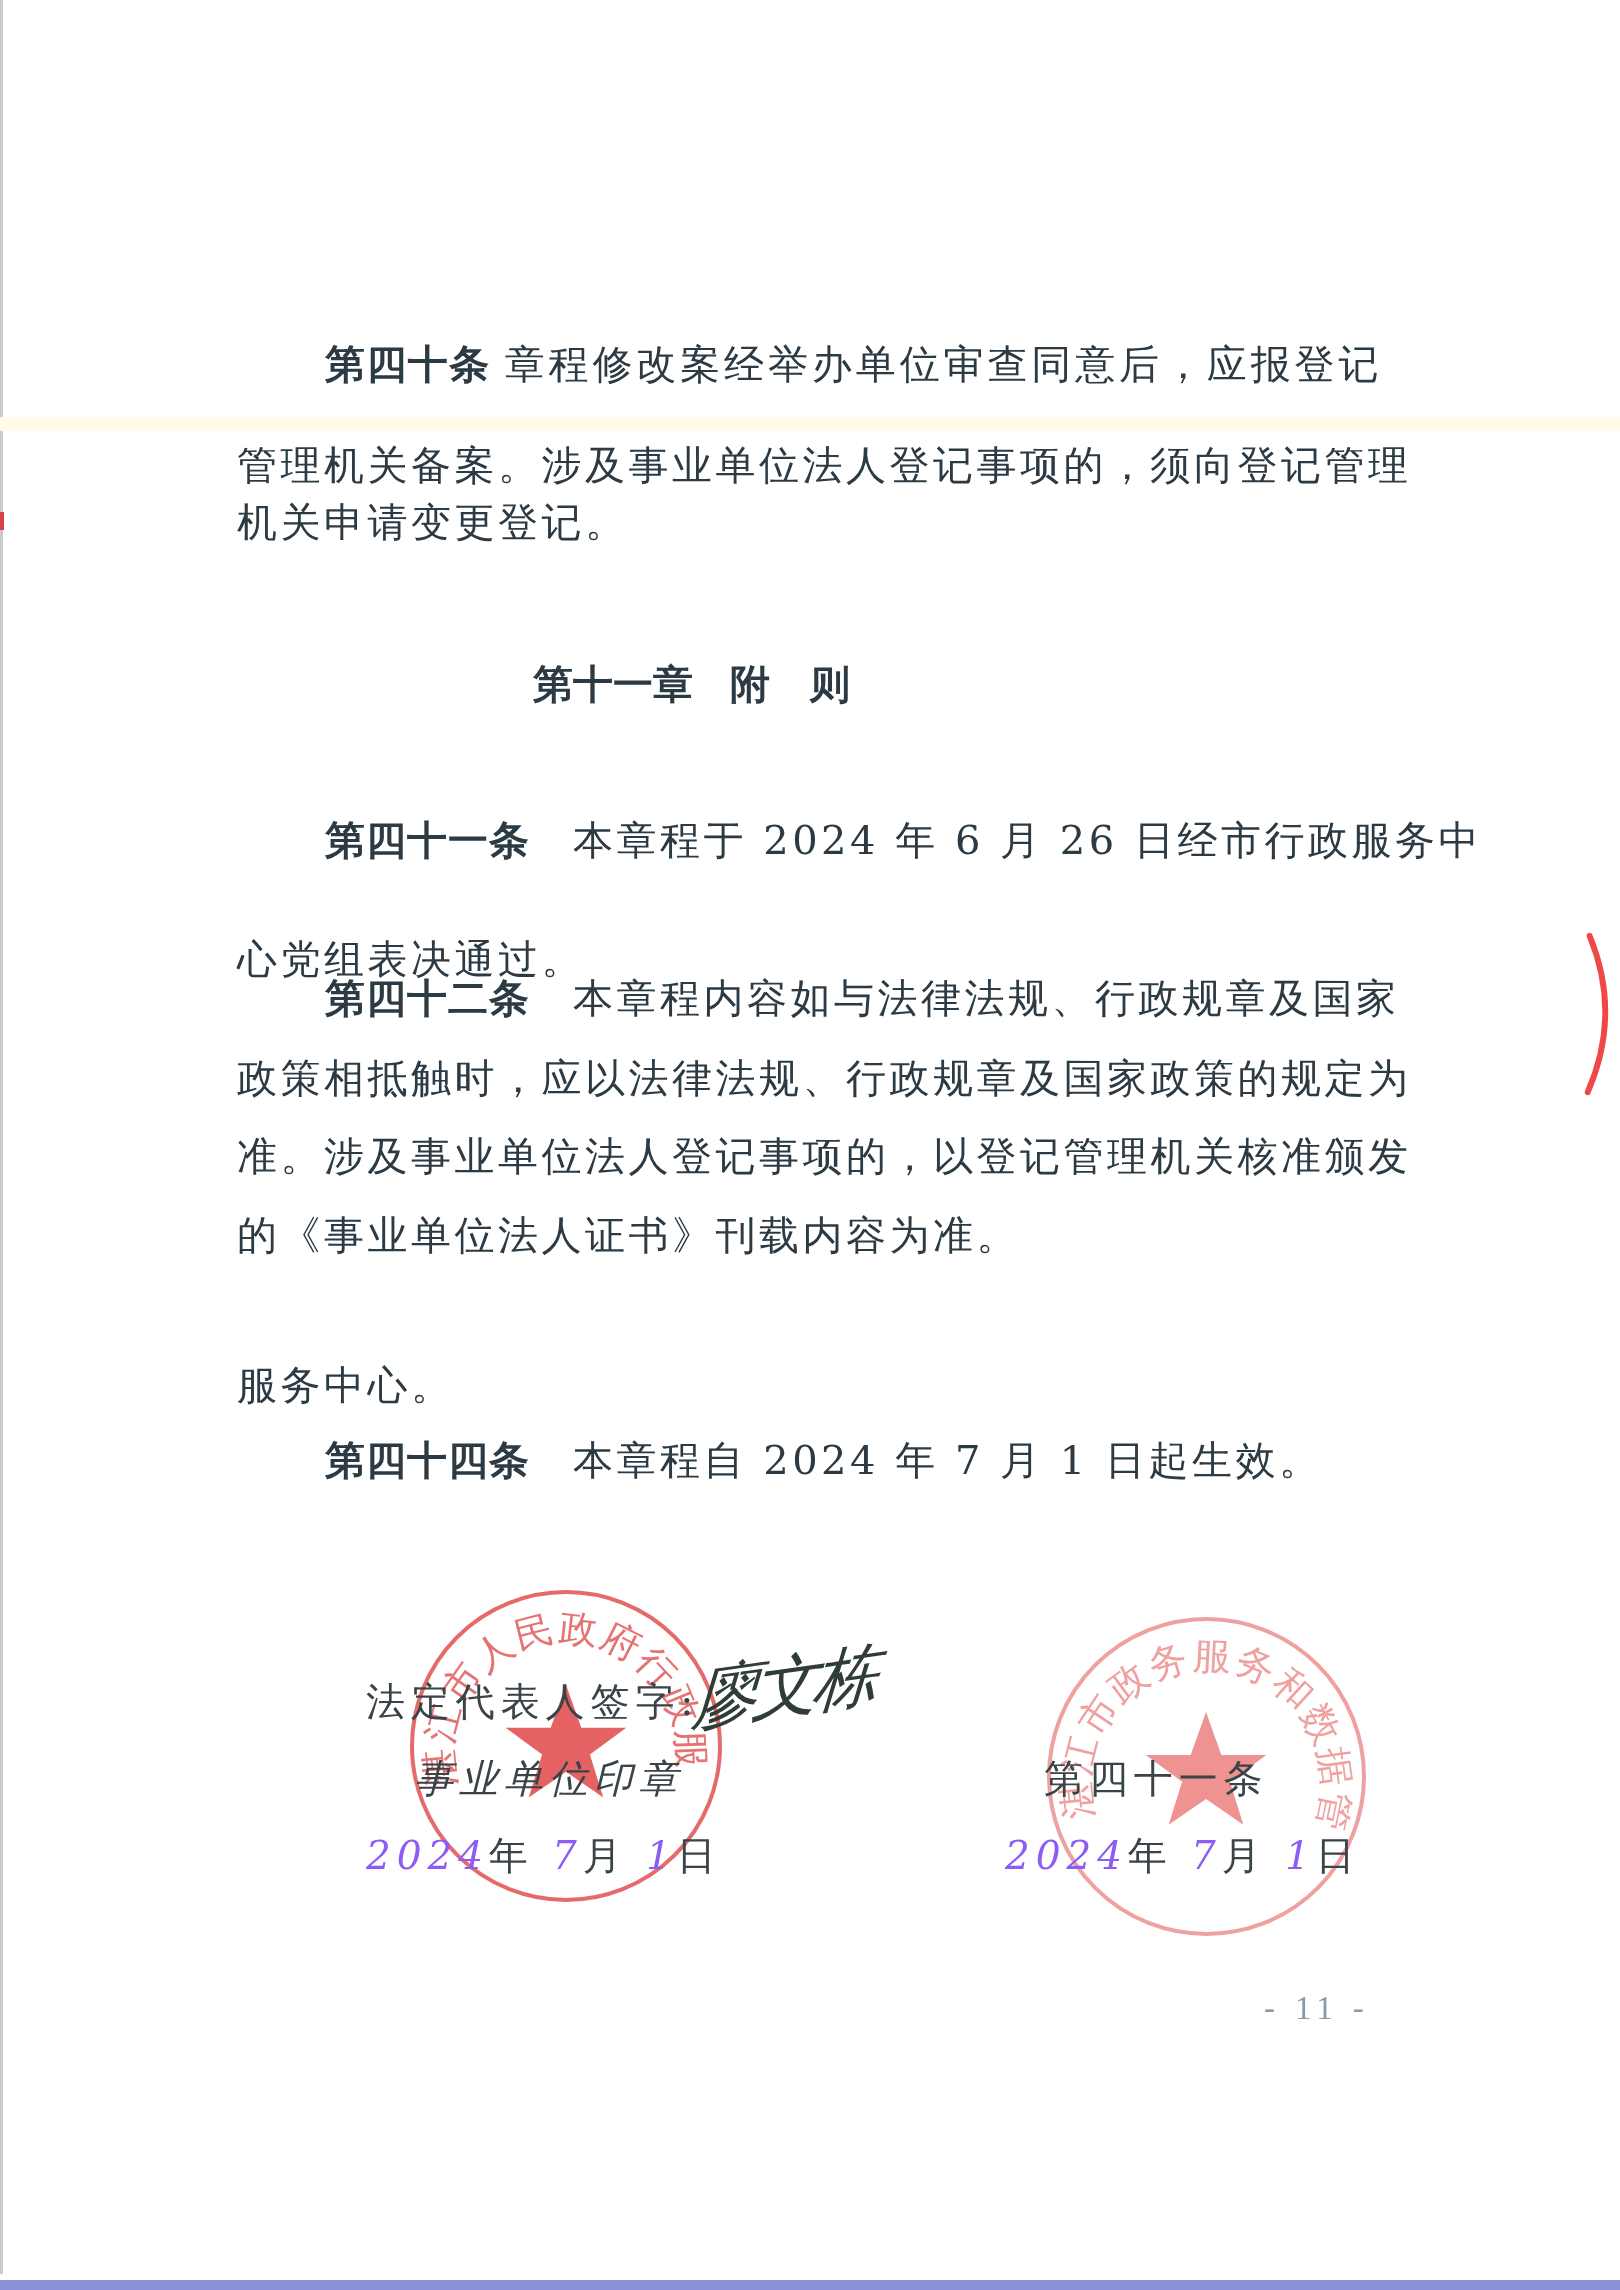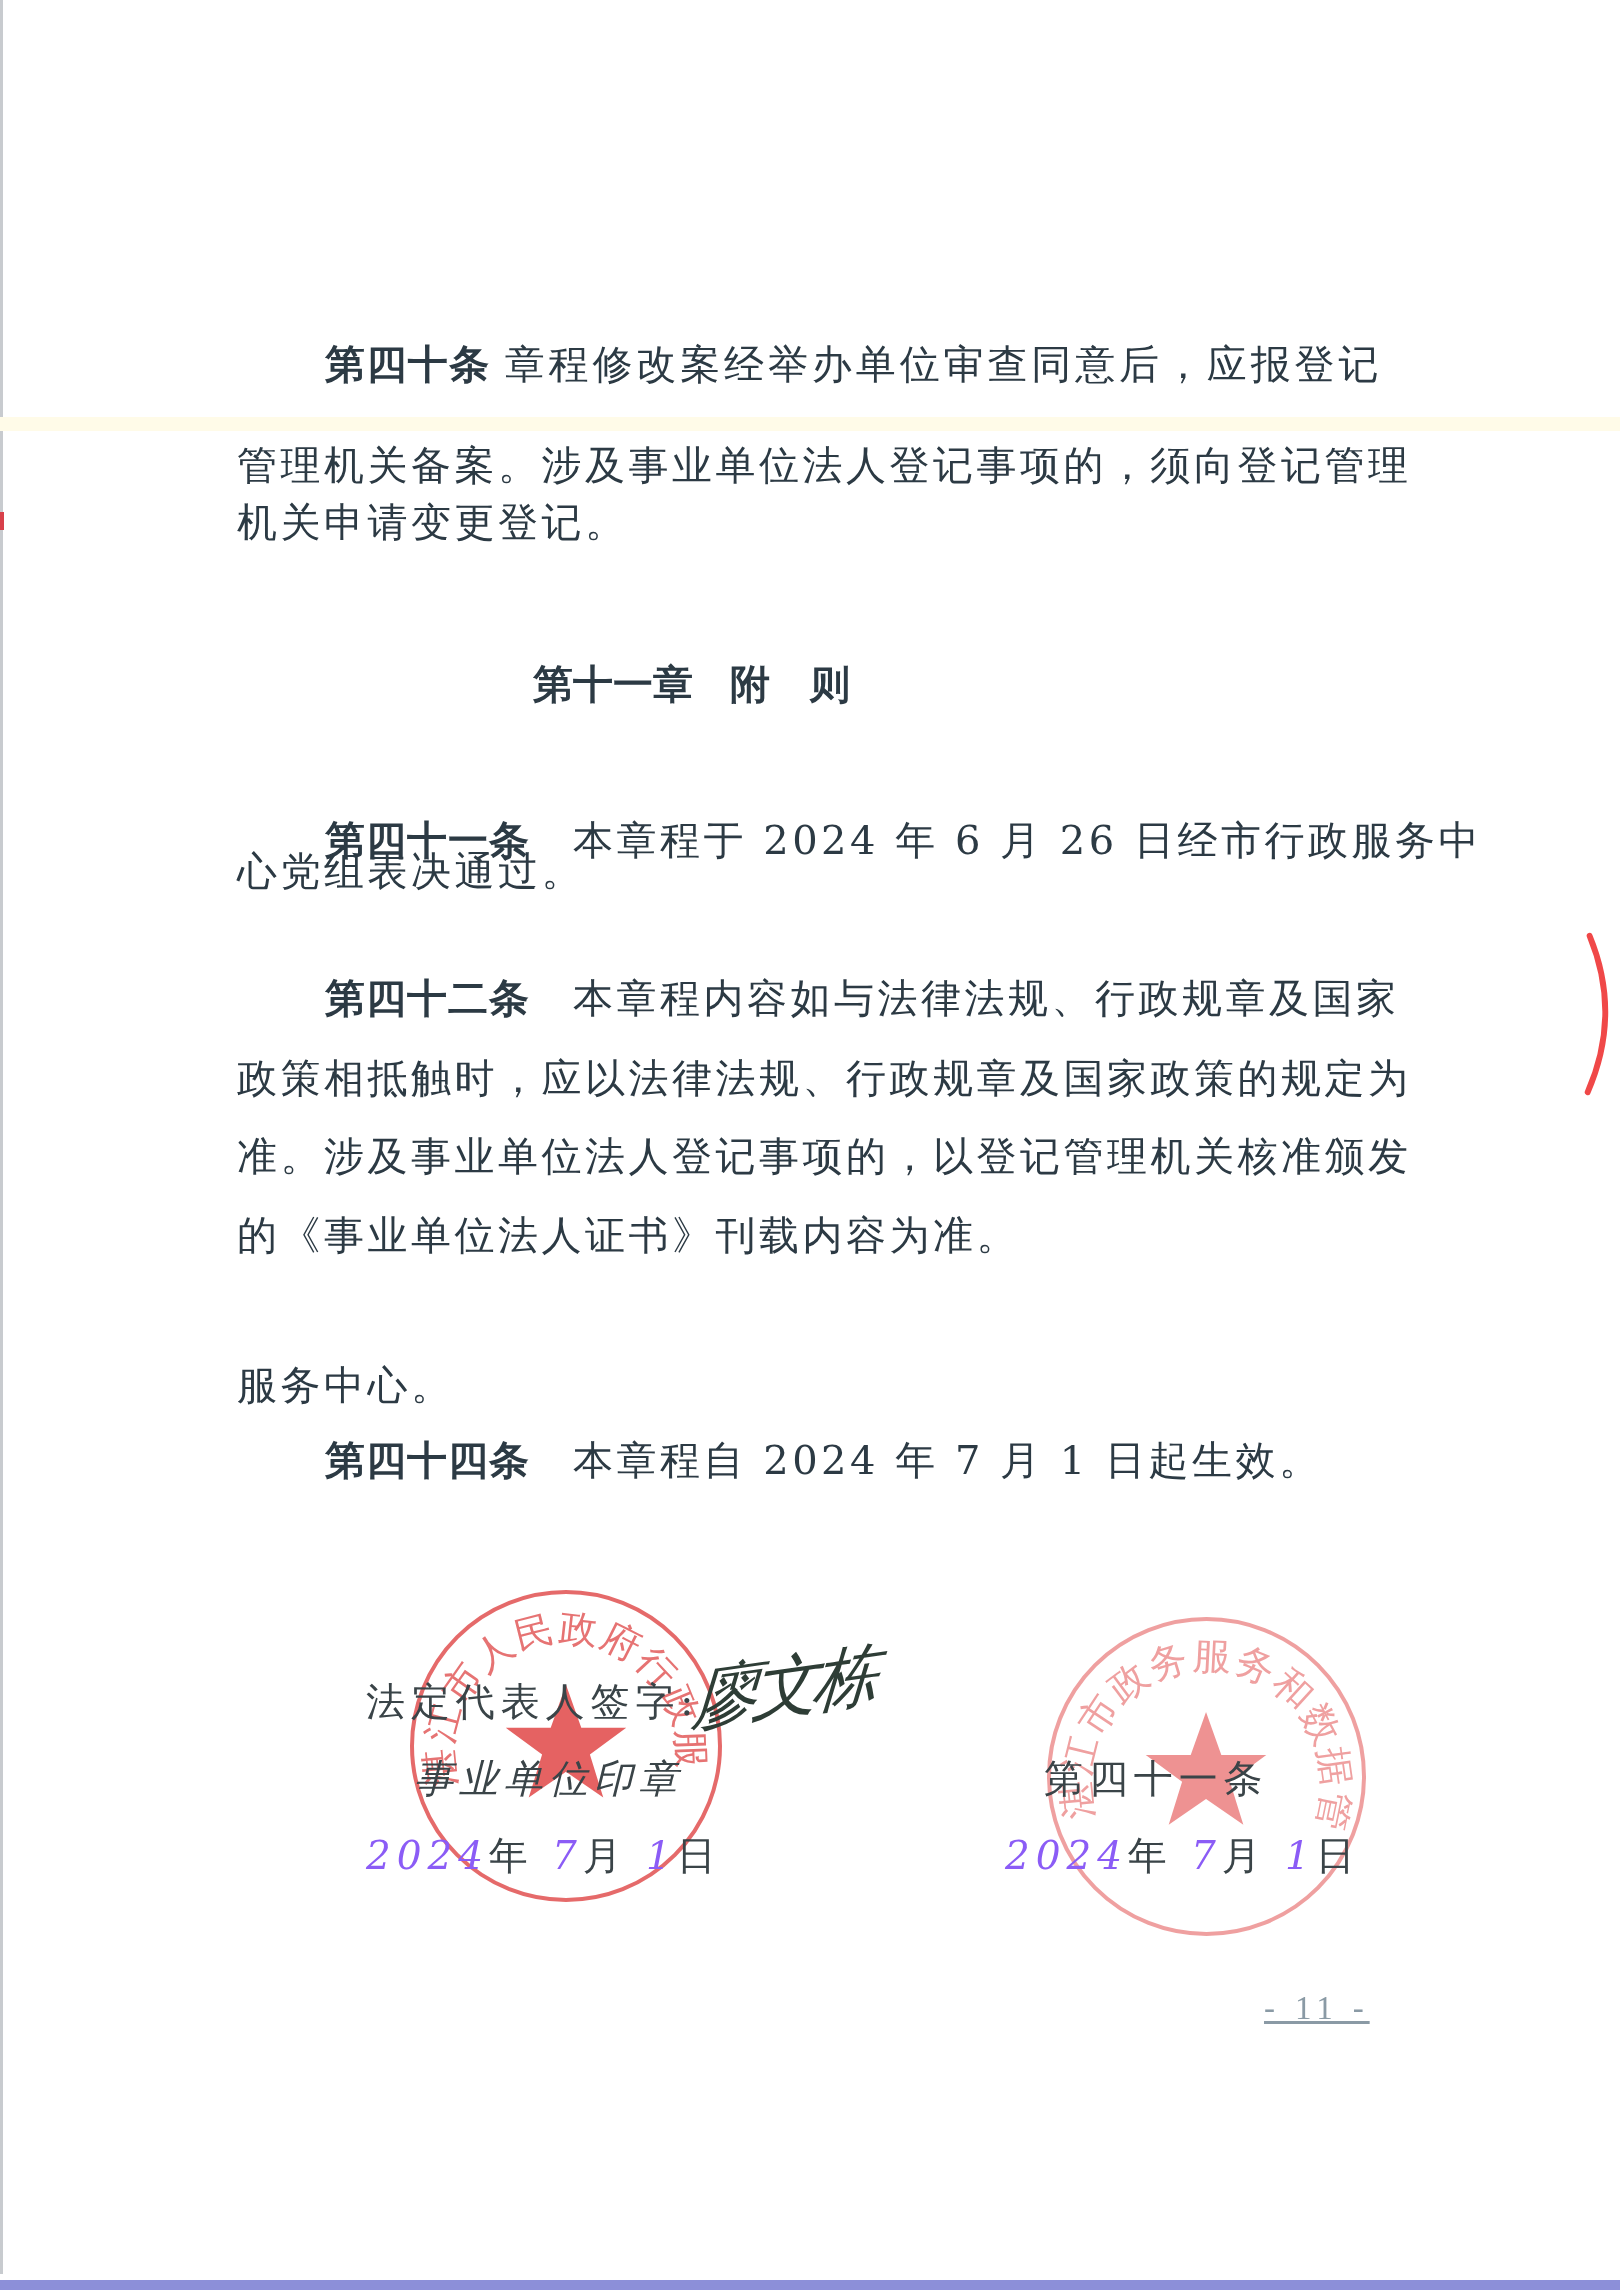--- a/index.html
+++ b/index.html
@@ -21,40 +21,40 @@
              font-family:"DejaVu Sans","Liberation Sans",sans-serif; color:#2c3a44; }
   .chapter .sp { display:inline-block; width:37px; }
   .stamp { position:absolute; border-radius:50%; border:4.9px solid rgba(224,80,80,0.85); box-sizing:border-box; }
   .stamp-left { left:410px; top:1590px; width:312px; height:312px; }
   .stamp-right { left:1047px; top:1617px; width:319px; height:319px; border-color:rgba(232,120,120,0.7); }
   .stamp svg { position:absolute; left:0; top:0; width:100%; height:100%; }
   .sig-label { position:absolute; font-size:39px; letter-spacing:5.9px; color:#3a4448; white-space:nowrap; line-height:49px; }
   .hand { font-family:"DejaVu Serif",serif; font-style:italic; color:#8b5cf6; }
   .signature { position:absolute; left:691px; top:1642px; font-size:67px; font-style:italic;
                font-family:"DejaVu Serif",serif; color:#2e3d36; letter-spacing:-5.9px; transform:rotate(-8deg) skewX(-12deg); }
-  .page-number { position:absolute; left:1264px; top:1990px; font-size:33px; color:#8a9aa5; letter-spacing:5.9px; white-space:nowrap; font-family:"Liberation Serif",serif;text-decoration:underline; }
+  .page-number { position:absolute; left:1264px; top:1990px; font-size:33px; color:#8a9aa5; letter-spacing:5.9px; white-space:nowrap; font-family:"Liberation Serif",serif; }
   .seam-arc { position:absolute; left:1529px; top:926px; width:88px; height:176px; }
   .bottom-bar { position:absolute; left:0; top:2280px; width:1620px; height:10.8px; background:#8c8fd9; }
 </style>
 </head>
 <body>
 
 <div class="page">
   <div class="left-edge"></div>
   <div class="left-mark"></div>
   <div class="scan-band"></div>
 
   <div class="line first" style="top:337px;"><span class="bold">第四十条</span><span class="gap-s"></span><span>章程修改案经举办单位审查同意后，应报登记</span></div>
   <div class="line" style="top:418px;margin-top:20px;">管理机关备案。涉及事业单位法人登记事项的，须向登记管理</div>
   <div class="line last" style="top:495px;">机关申请变更登记。</div>
 
   <div class="chapter"><span>第十一章</span><span class="sp"></span><span>附　则</span></div>
 
   <div class="line first" style="top:813px;"><span class="bold">第四十一条</span><span class="gap"></span><span>本章程于 2024 年 6 月 26 日经市行政服务中</span></div>
-  <div class="line last" style="top:844px;">心党组表决通过。</div>
+  <div class="line last" style="top:932px;">心党组表决通过。</div>
 
   <div class="line first" style="top:971px;"><span class="bold">第四十二条</span><span class="gap"></span><span>本章程内容如与法律法规、行政规章及国家</span></div>
   <div class="line" style="top:1051px;">政策相抵触时，应以法律法规、行政规章及国家政策的规定为</div>
   <div class="line" style="top:1129px;">准。涉及事业单位法人登记事项的，以登记管理机关核准颁发</div>
   <div class="line last" style="top:1208px;">的《事业单位法人证书》刊载内容为准。</div>
 
   <div class="line last" style="top:1358px;">服务中心。</div>
 
   <div class="line first last" style="top:1433px;"><span class="bold">第四十四条</span><span class="gap"></span><span>本章程自 2024 年 7 月 1 日起生效。</span></div>
 

